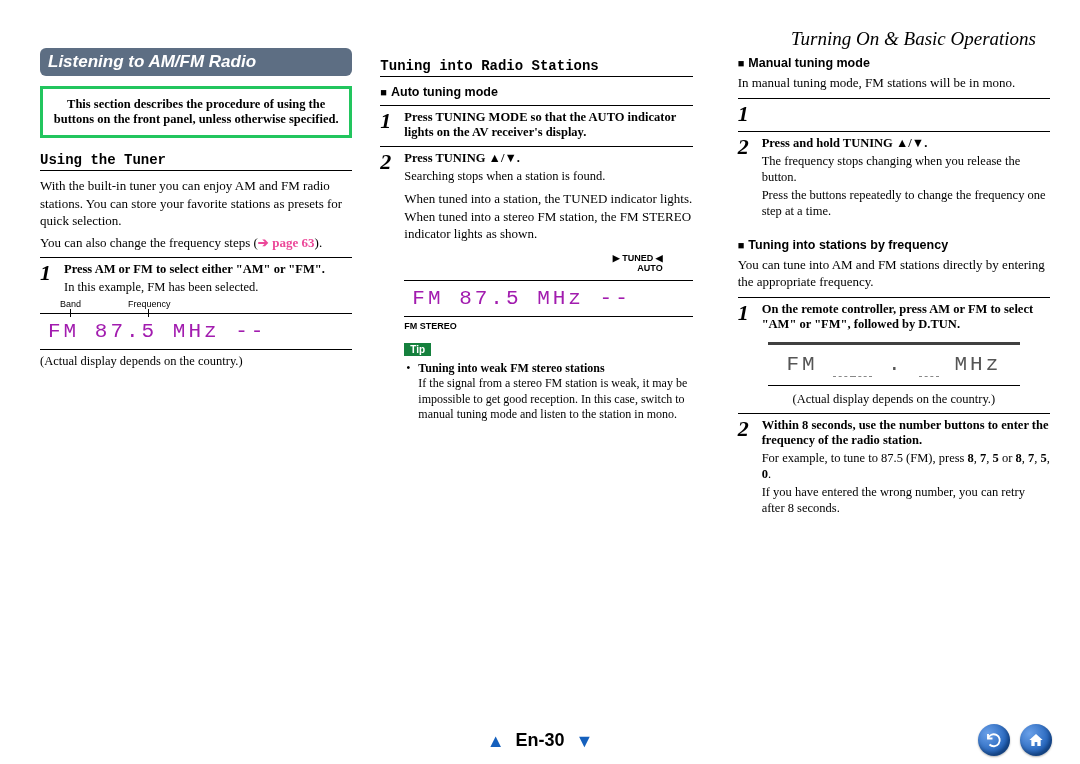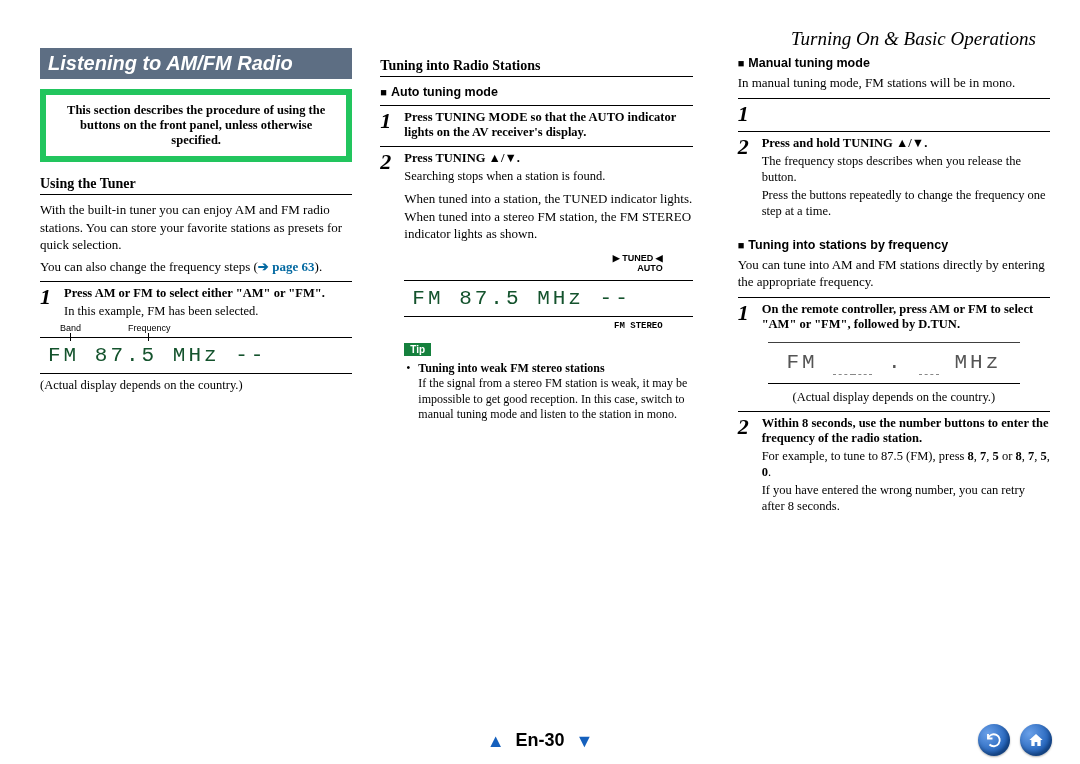--- a/index.html
+++ b/index.html
@@ -28,49 +28,50 @@
     font-size: 19px;
     font-family: "Times New Roman", serif;
   }
 
   .section-title-bar {
     background: #5d6e83;
     color: #fff;
     font-family: Arial, Helvetica, sans-serif;
     font-weight: bold;
     font-style: italic;
-    font-size: 20px;
+    font-size: 17px;
     padding: 4px 8px;
     margin-bottom: 10px;
     margin-top: 18px;
+    border-radius: 6px;
   }
 
   .intro-box {
-    border: 6px solid #22c55e;
+    border: 3px solid #22c55e;
     padding: 8px 10px;
     font-weight: bold;
     font-size: 12.5px;
     text-align: center;
     margin-bottom: 14px;
     font-family: "Times New Roman", serif;
   }
 
   .h2 {
-    font-family: Liberation Serif, serif;
+    font-family: Liberation Mono, monospace;
     font-weight: bold;
     font-size: 14px;
     border-bottom: 1px solid #000;
     padding-bottom: 2px;
     margin: 10px 0 6px 0;
   }
 
   .para { margin: 4px 0; line-height: 1.35; }
 
   .xref {
-    color: #0369a1;
+    color: #ec4899;
     font-weight: bold;
     cursor: pointer;
   }
   .xref .arrow { font-family: Arial,sans-serif; }
 
   .step {
     display: flex;
     gap: 6px;
     margin: 6px 0;
     border-top: 1px solid #000;
@@ -101,21 +102,21 @@
     border-top: 1px solid #000;
     border-bottom: 1px solid #000;
     padding: 6px 8px;
     margin: 6px 0 4px 0;
     position: relative;
   }
   .display-text {
     font-family: "Courier New", monospace;
     letter-spacing: 3px;
     font-size: 21px;
-    color: #14532d;
+    color: #a21caf;
   }
   .display-labels {
     font-family: Arial, sans-serif;
     font-size: 9px;
     position: absolute;
   }
   .lbl-band { top: -14px; left: 20px; }
   .lbl-freq { top: -14px; left: 88px; }
   .lbl-line {
     position: absolute;
@@ -130,45 +131,45 @@
     font-family: Arial, sans-serif;
     font-weight: bold;
     font-size: 9px;
     text-align: right;
     line-height: 1.15;
     padding-right: 30px;
   }
   .mid-top-labels .row1::before { content: "▶ "; }
   .mid-top-labels .row1::after  { content: " ◀"; }
   .mid-bottom-label {
-    font-family: Liberation Mono, monospace;
+    font-family: Liberation Sans, sans-serif;
     font-weight: bold;
     font-size: 9px;
-    text-align: right;
+    text-align: left;
     padding-right: 30px;
     margin-top: 2px;
   }
 
   .tip-label {
     display: inline-block;
     background: #15803d;
     color: #fff;
     font-family: Arial, sans-serif;
     font-weight: bold;
     font-size: 10px;
     padding: 1px 6px;
     margin-top: 6px;
   }
   .tip-list { margin: 4px 0 0 0; padding-left: 14px; }
   .tip-list li { font-size: 12px; line-height: 1.3; list-style: none; position: relative; }
   .tip-list li::before { content: "•"; position: absolute; left: -12px; }
   .tip-head { font-weight: bold; }
 
   .right-display {
-    border-top: 1px solid #404040;
+    border-top: 3px solid #404040;
     border-bottom: 1px solid #000;
     padding: 8px;
     margin: 10px 30px 6px 30px;
     text-align: center;
   }
   .right-display .seg {
     font-family: "Courier New", monospace;
     font-size: 21px;
     letter-spacing: 3px;
     color: #555;
@@ -308,21 +309,21 @@
     <div class="sub-h"><span class="sq">■</span><span>Manual tuning mode</span></div>
     <div class="para">In manual tuning mode, FM stations will be in mono.</div>
 
     <div class="step">
       <div class="step-num">1</div>
     </div>
     <div class="step">
       <div class="step-num">2</div>
       <div class="step-body">
         <div class="step-title">Press and hold TUNING ▲/▼.</div>
-        <div class="step-text">The frequency stops describes when you release the button.</div>
+        <div class="step-text">The frequency stops changing when you release the button.</div>
         <div class="step-text">Press the buttons repeatedly to change the frequency one step at a time.</div>
       </div>
     </div>
 
     <div class="sub-h" style="margin-top:18px;"><span class="sq">■</span><span>Tuning into stations by frequency</span></div>
     <div class="para">You can tune into AM and FM stations directly by entering the appropriate frequency.</div>
 
     <div class="step">
       <div class="step-num">1</div>
       <div class="step-body">

